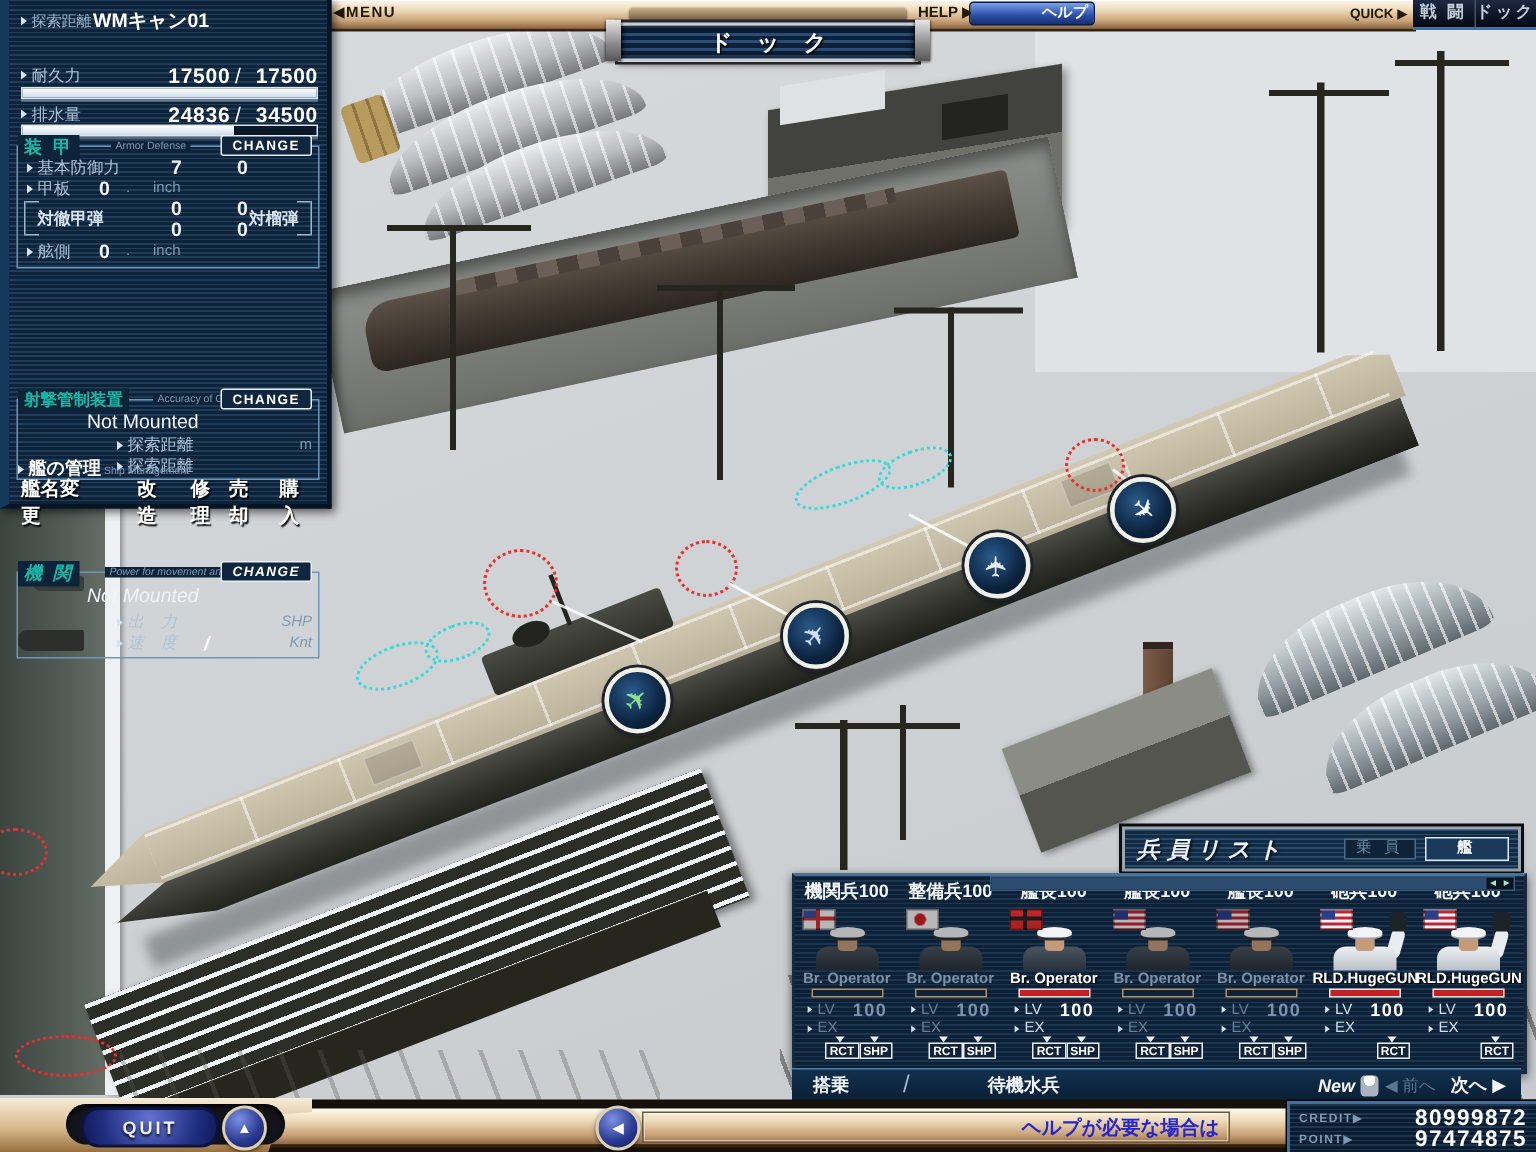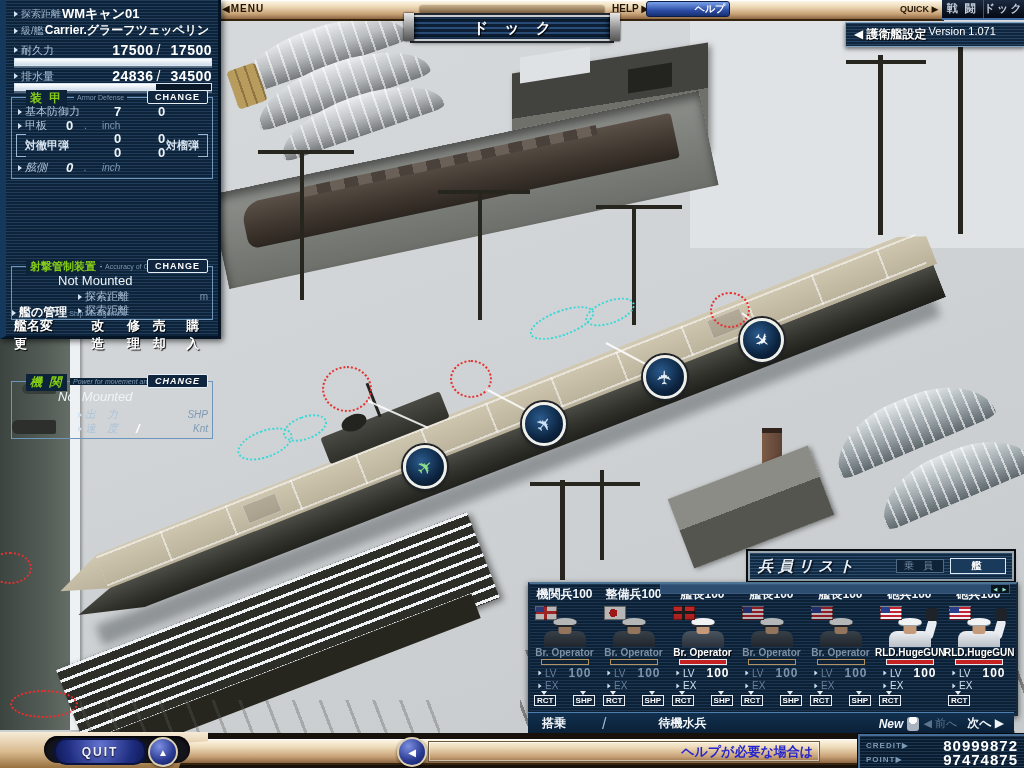--- a/index.html
+++ b/index.html
@@ -62,21 +62,21 @@
     border-left:6px solid #15395c;color:#c7d6e6;}
   .tri{width:0;height:0;border-left:4px solid #d5e4f2;border-top:3px solid transparent;border-bottom:3px solid transparent;margin-right:3px;flex:none;}
   .lab{font-size:10px;color:#9db4ca;}
   .lab2{font-size:11px;color:#aec3d8;}
   .val{font-size:13px;font-weight:bold;color:#fff;}
   .num{font-size:14px;font-weight:bold;color:#fff;letter-spacing:.5px;}
   .unit{font-size:10px;color:#7e9ab5;}
   .hbar{height:6px;border:1px solid #d9e6f2;background:#0a1726;box-shadow:0 2px 0 rgba(217,230,242,.35);}
   .hbar i{display:block;height:100%;background:linear-gradient(180deg,#ffffff,#cfdcea);}
   .sect{border:1px solid #6e96ba;position:relative;}
-  .sect-title{position:absolute;top:-8px;left:14px;background:#0d2339;padding:0 4px;font-size:12px;font-weight:bold;color:#84cc16;letter-spacing:2px;}
+  .sect-title{position:absolute;top:-8px;left:0;background:#0d2339;padding:0 4px;font-size:12px;font-weight:bold;color:#14b8a6;letter-spacing:2px;}
   .sect-sub{position:absolute;top:-4px;font-size:7px;color:#7e9ab5;background:#0d2339;padding:0 3px;}
   .changebtn{position:absolute;top:-8px;right:4px;background:#10263e;border:1px solid #e6eef6;border-radius:2px;
     color:#fff;font-size:9px;font-weight:bold;padding:1px 7px;letter-spacing:1px;cursor:pointer;}
   .bracket{position:relative;font-size:11px;font-weight:bold;color:#d7e4f0;padding:4px 8px;cursor:pointer;}
   .bracket.bl{border-left:1px solid #9ab8d4;}
   .bracket.br{border-right:1px solid #9ab8d4;}
   .bracket.bl::before,.bracket.bl::after{content:"";position:absolute;left:0;width:9px;height:1px;background:#9ab8d4;}
   .bracket.br::before,.bracket.br::after{content:"";position:absolute;right:0;width:9px;height:1px;background:#9ab8d4;}
   .bracket.bl::before,.bracket.br::before{top:0;}
   .bracket.bl::after,.bracket.br::after{bottom:0;}
@@ -106,21 +106,21 @@
   .fig .cap{position:absolute;bottom:22px;left:50%;transform:translateX(-50%);width:23px;height:7px;background:#f1f3f5;border-radius:50% 50% 30% 30%;box-shadow:0 2px 0 #2c3036;}
   .cm.sailor .body{background:linear-gradient(#eef0f3,#b9c0c8);}
   .cm.sailor .cap{box-shadow:0 1px 0 #9aa2aa;}
   .cm.sailor .arm{position:absolute;right:4px;bottom:8px;width:9px;height:20px;background:#e9edf1;transform:rotate(16deg);border-radius:4px;}
   .cm.sailor .fist{position:absolute;right:1px;bottom:26px;width:12px;height:13px;background:#1e2329;border-radius:3px;}
   .cm-cls{font-size:10px;font-weight:bold;color:#fff;white-space:nowrap;text-shadow:1px 1px 1px #000;}
   .cm-bar{width:46px;height:4px;margin:1px auto;border:1px solid #e6ecf2;background:#c42222;}
   .cm-lv,.cm-ex{display:flex;align-items:center;padding-left:8px;font-size:10px;color:#cfe0ef;}
   .cm-lv b{font-size:12px;color:#fff;margin-left:12px;letter-spacing:1px;}
   .cm .tri{border-left-color:#cfe0ef;transform:scale(.8);}
-  .cm-btns{display:flex;justify-content:space-between;padding:4px 4px 4px;}
+  .cm-btns{display:flex;justify-content:flex-end;padding:4px 4px 4px;}
   .mini-btn{border:1px solid #e8eef4;color:#fff;font-size:8px;font-weight:bold;padding:0 2px;background:#102238;position:relative;cursor:pointer;}
   .mini-btn::before{content:"";position:absolute;top:-5px;left:6px;border-top:4px solid #e8eef4;border-left:3px solid transparent;border-right:3px solid transparent;}
   .cm.dim .cm-type{color:#f2f6fa;}
   .cm.dim .cm-cls{color:#7d90a4;text-shadow:none;}
   .cm.dim .cm-bar{background:#0f2238;border-color:#b29260;}
   .cm.dim .cm-lv,.cm.dim .cm-ex{color:#68809a;}
   .cm.dim .cm-lv b{color:#7d94ac;}
   .cm.dim .fig,.cm.dim .flag{filter:brightness(.75);}
   .crewfoot{background:linear-gradient(180deg,#11304e,#0a1f36);border-top:1px solid #4f7faf;display:flex;align-items:center;color:#cfe0ef;}
   .scroll{background:#081420;border:1px solid #3a5a7e;display:flex;align-items:center;}
@@ -245,38 +245,29 @@
     <div class="tab" style="flex:1;line-height:17px;">ドック</div>
   </div>
 
   <div class="abs" style="left:420px;top:5px;width:184px;height:9px;background:linear-gradient(180deg,#cbb28e,#6e5538);box-shadow:0 1px 2px #000;border-radius:2px;"></div>
   <div class="abs plate" style="left:412px;top:15px;width:196px;height:22px;">
     <span style="padding-left:16px;">ドック</span>
   </div>
   <div class="abs plate-cap" style="left:404px;top:13px;height:28px;"></div>
   <div class="abs plate-cap" style="left:610px;top:13px;height:28px;"></div>
 
-  <div class="abs verbar" style="left:845px;top:22px;width:179px;height:23px;">
-    <span style="font-size:12px;font-weight:bold;margin-left:8px;white-space:nowrap;text-shadow:1px 1px 1px #000;">◀ 護衛艦設定</span>
-    <span style="font-size:11px;margin-left:2px;margin-top:-8px;white-space:nowrap;">Version 1.071</span>
-  </div>
 
   <div class="abs panel" style="left:0;top:0;width:212px;height:336px;">
 
     <div class="abs" style="left:8px;top:5px;display:flex;align-items:center;">
       <span class="tri"></span>
       <span class="lab">探索距離</span>
       <span class="val" style="margin-left:1px;">WMキャン01</span>
     </div>
 
-    <div class="abs" style="left:8px;top:22px;display:flex;align-items:center;white-space:nowrap;">
-      <span class="tri"></span>
-      <span class="lab">級/艦</span>
-      <span class="val" style="margin-left:1px;font-size:12px;">Carrier.グラーフツェッペリン</span>
-    </div>
 
     <div class="abs" style="left:8px;top:42px;width:198px;display:flex;align-items:center;">
       <span class="tri"></span>
       <span class="lab2">耐久力</span>
       <span class="num" style="margin-left:auto;">17500</span>
       <span class="num" style="margin:0 3px;font-weight:normal;">/</span>
       <span class="num" style="width:48px;text-align:right;">17500</span>
     </div>
     <div class="abs hbar" style="left:8px;top:58px;width:196px;">
         <i style="width:100%;"></i>
@@ -309,21 +300,21 @@
         <span class="nm" style="position:absolute;left:48px;">0</span>
         <span class="unit" style="position:absolute;left:66px;">.</span>
         <span class="unit" style="position:absolute;left:84px;">inch</span>
       </div>
       <div class="bracket bl" style="position:absolute;left:4px;top:36px;">対徹甲弾</div>
       <div class="bracket br" style="position:absolute;right:4px;top:36px;">対榴弾</div>
       <span class="nm" style="position:absolute;left:102px;top:33px;">0</span>
       <span class="nm" style="position:absolute;left:146px;top:33px;">0</span>
       <span class="nm" style="position:absolute;left:102px;top:47px;">0</span>
       <span class="nm" style="position:absolute;left:146px;top:47px;">0</span>
-      <div style="position:absolute;left:6px;top:62px;display:flex;align-items:center;width:188px;font-style:italic;">
+      <div style="position:absolute;left:6px;top:62px;display:flex;align-items:center;width:188px;">
         <span class="tri"></span>
         <span class="lab2">舷側</span>
         <span class="nm" style="position:absolute;left:48px;">0</span>
         <span class="unit" style="position:absolute;left:66px;">.</span>
         <span class="unit" style="position:absolute;left:84px;">inch</span>
       </div>
     </div>
 
     <div class="abs sect" style="left:5px;top:184px;width:200px;height:52px;">
       <span class="sect-title" style="font-size:11px;letter-spacing:0;">射撃管制装置</span>

